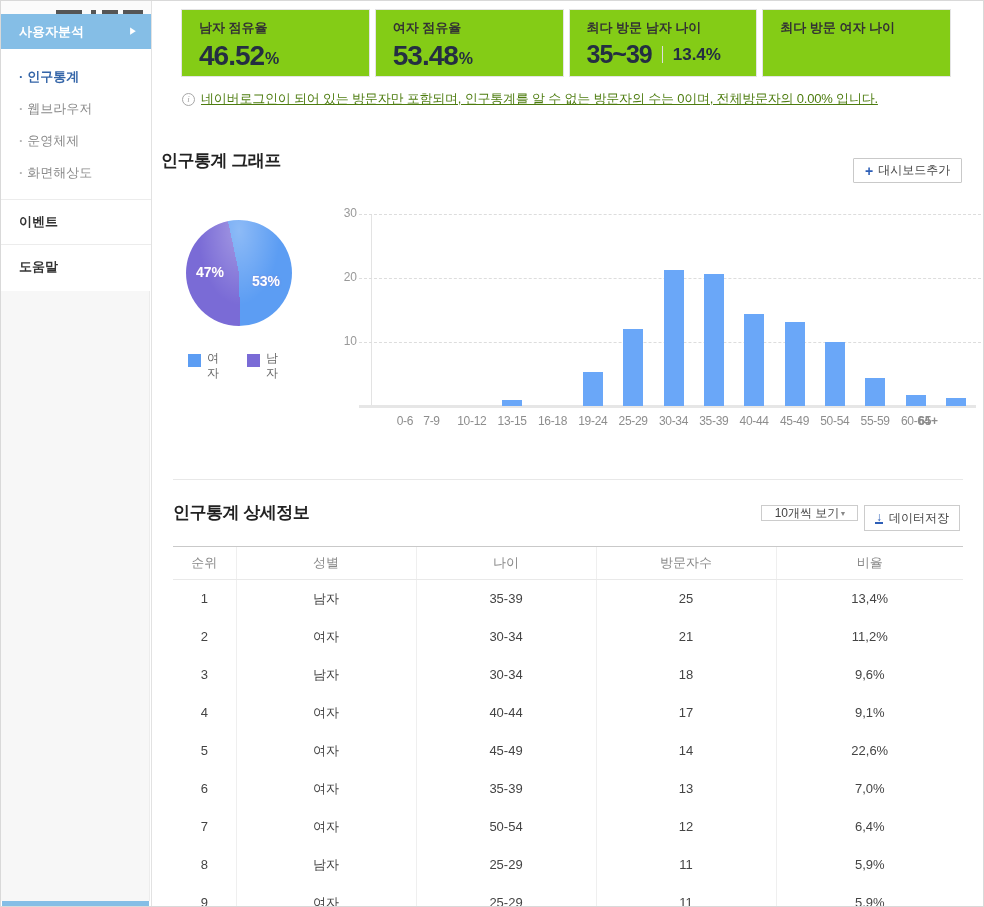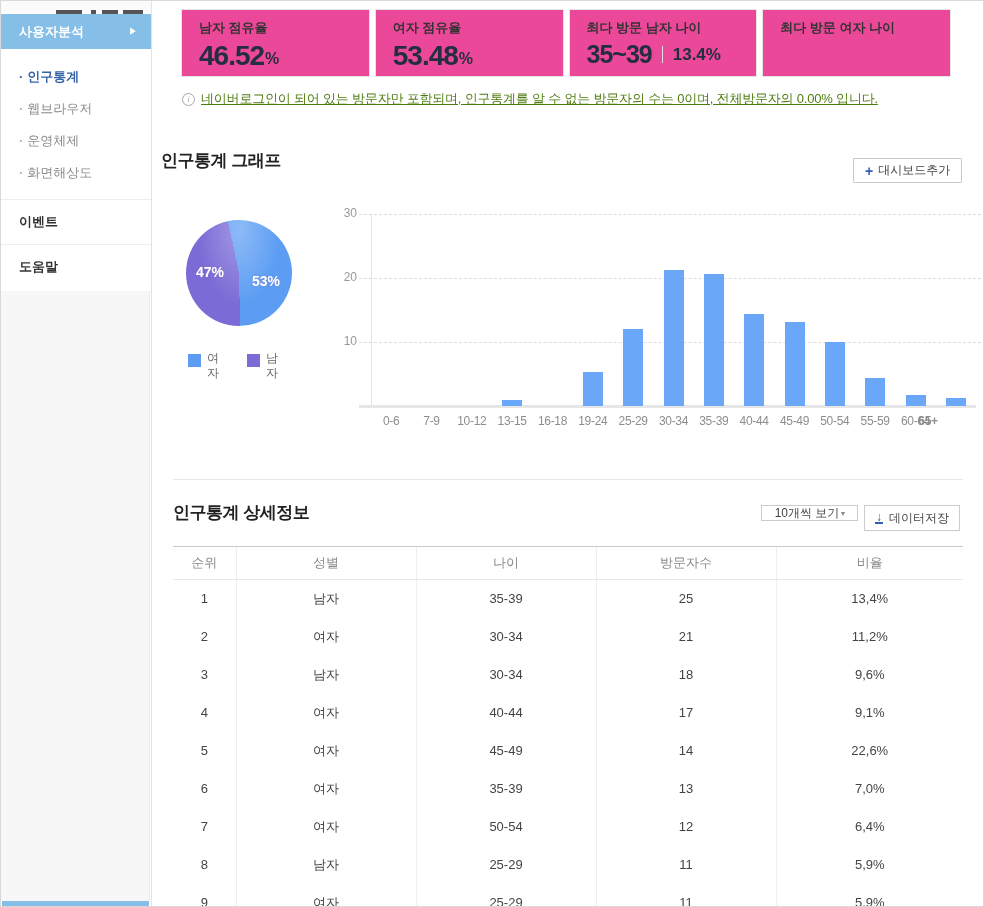--- a/index.html
+++ b/index.html
@@ -22,21 +22,21 @@
   .submenu-item.active { color:#3465a8; font-weight:bold; }
   .submenu-item.active .bullet { color:#3465a8; }
   .side-divider { border-top:1px solid #ececec; }
   .side-link { font-size:13px; font-weight:bold; color:#333; padding:13px 0 13px 18px; cursor:pointer; }
   .side-filler { position:absolute; left:0; top:290px; bottom:5px; width:149px;
                  background:#f7f7f7; border-right:1px solid #ececec; }
   .side-bottom-strip { position:absolute; left:1px; bottom:0; width:147px; height:5px; background:#85bee6; }
 
   
   #stat-strip { position:absolute; left:180px; top:8px; width:770px; height:68px; display:flex; gap:5px; }
-  .stat-box { flex:1; border:1px solid #e4e4e4; background:#ec4899; padding:9px 0 0 17px; }
+  .stat-box { flex:1; border:1px solid #e4e4e4; background:#84cc16; padding:9px 0 0 17px; }
   .stat-label { font-size:13px; font-weight:bold; color:#333; margin-bottom:3px; }
   .stat-value-row { display:flex; align-items:center; }
   .stat-big { font-size:28px; font-weight:bold; color:#242e42; letter-spacing:-1px; }
   .stat-unit { font-size:16px; font-weight:bold; color:#242e42; margin-left:1px; padding-top:6px; }
   .stat-age { font-size:25px; font-weight:bold; color:#242e42; letter-spacing:-1px; }
   .stat-vsep { width:1px; height:17px; background:#ddd; margin:0 10px; }
   .stat-pct { font-size:17px; font-weight:bold; color:#242e42; }
 
   
   #notice-row { position:absolute; left:181px; top:89px; display:flex; align-items:center; }
@@ -182,21 +182,21 @@
 
   <div id="bar-plot">
     <div id="axis-left"></div>
     <div id="baseline"></div>
   <div class="gridline g-ext" style="top: 128px;"></div>
       <div class="ytick" style="left: -40px; top: 120px;">10</div>
       <div class="gridline g-ext" style="top: 64px;"></div>
       <div class="ytick" style="left: -40px; top: 56px;">20</div>
       <div class="gridline g-ext" style="top: 0px;"></div>
       <div class="ytick" style="left: -40px; top: -8px;">30</div>
-      <div class="xtick" style="left: -1.83333px;">0-6</div>
+      <div class="xtick" style="left: -1.83333px; text-align: right;">0-6</div>
       <div class="xtick" style="left: 38.5px;">7-9</div>
       <div class="xtick" style="left: 78.8333px;">10-12</div>
       <div class="bar" style="left: 131.167px; height: 6.4px; background: rgb(106, 167, 248);"></div>
       <div class="xtick" style="left: 119.167px;">13-15</div>
       <div class="xtick" style="left: 159.5px;">16-18</div>
       <div class="bar" style="left: 211.833px; height: 33.92px; background: rgb(106, 167, 248);"></div>
       <div class="xtick" style="left: 199.833px;">19-24</div>
       <div class="bar" style="left: 252.167px; height: 77.44px; background: rgb(106, 167, 248);"></div>
       <div class="xtick" style="left: 240.167px;">25-29</div>
       <div class="bar" style="left: 292.5px; height: 136.32px; background: rgb(106, 167, 248);"></div>

